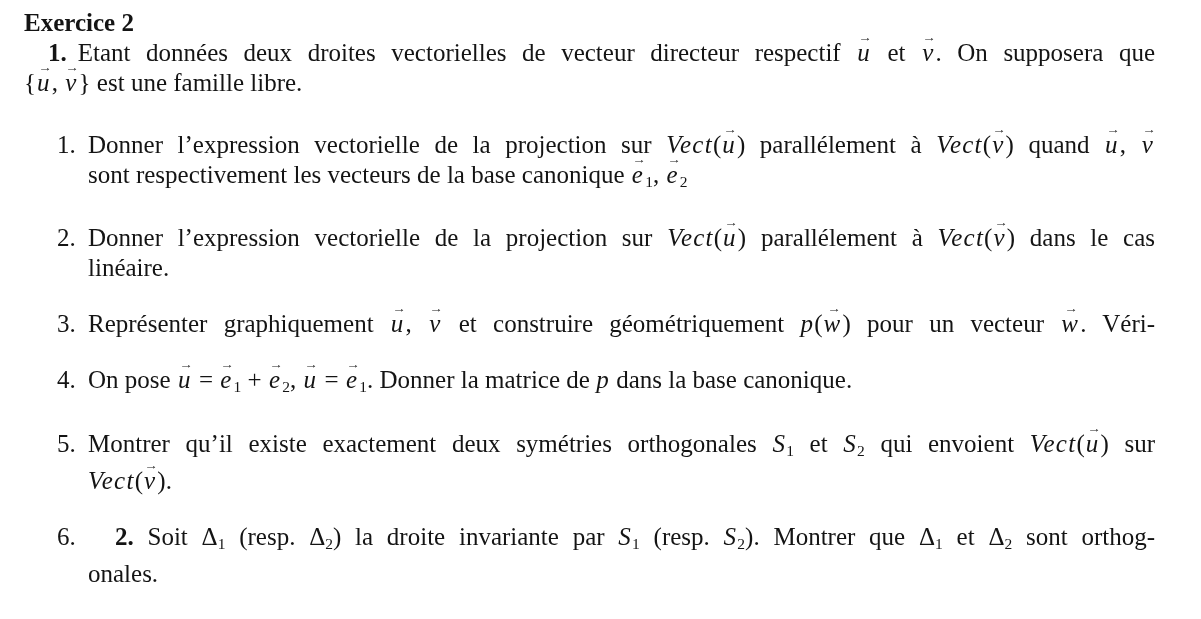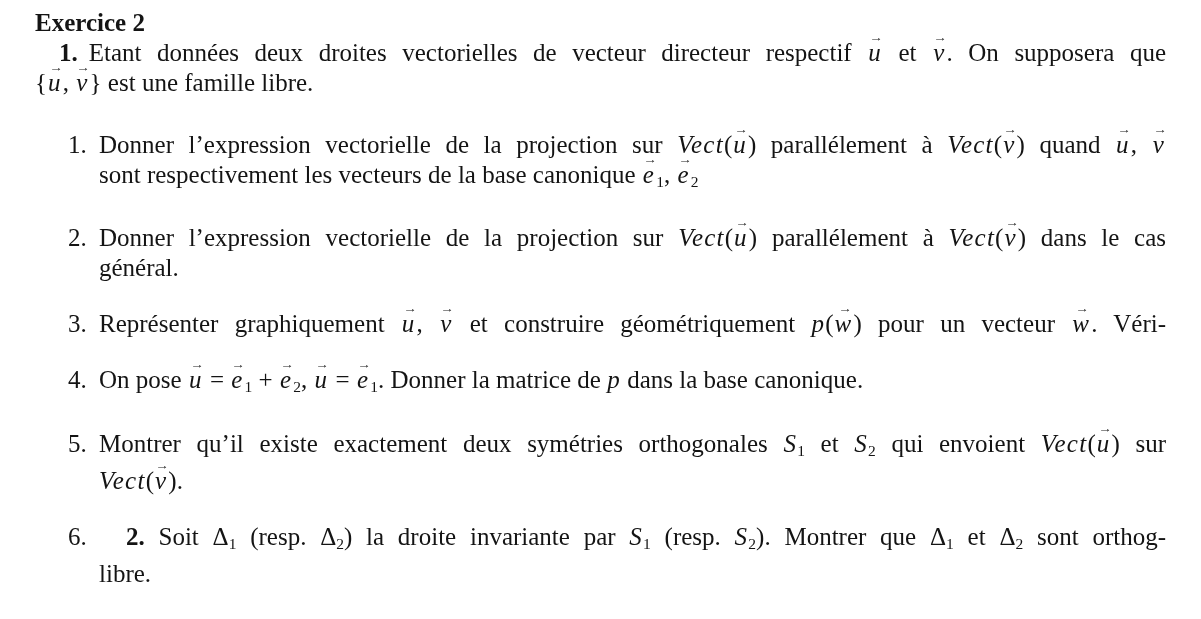--- a/index.html
+++ b/index.html
@@ -6,21 +6,21 @@
   .page {
     position: relative;
     width: 1201px;
     height: 619px;
     box-sizing: border-box;
     background: #ffffff;
     color: #141414;
     font-family: "Liberation Serif", serif;
     font-size: 25px;
     line-height: 30px;
-    padding: 8px 0 0 35px;
+    padding: 8px 0 0 24px;
     overflow: hidden;
   }
   .content { width: 1131px; }
   .heading { font-weight: bold; }
   .line { min-height: 30px; }
   .j { text-align: justify; text-align-last: justify; }
   .indent1 { padding-left: 24px; box-sizing: border-box; }
   .qlist { margin-top: 32px; }
   .item { display: flex; margin-bottom: 26px; }
   .item:last-child { margin-bottom: 0; }
@@ -63,21 +63,21 @@
         <div class="ibody">
           <div class="line j">Donner l’expression vectorielle de la projection sur <span class="mi">Vect</span>(<span class="mseg"><span class="vec"><span class="va">→</span><span class="mi">u</span></span></span>) parallélement à <span class="mi">Vect</span>(<span class="mseg"><span class="vec"><span class="va">→</span><span class="mi">v</span></span></span>) quand <span class="mseg"><span class="vec"><span class="va">→</span><span class="mi">u</span></span></span>, <span class="mseg"><span class="vec"><span class="va">→</span><span class="mi">v</span></span></span></div>
           <div class="line">sont respectivement les vecteurs de la base canonique <span class="mseg"><span class="vec"><span class="va">→</span><span class="mi">e</span></span><span class="msub">1</span></span>, <span class="mseg"><span class="vec"><span class="va">→</span><span class="mi">e</span></span><span class="msub">2</span></span></div>
         </div>
       </div>
 
       <div class="item">
         <div class="num">2.</div>
         <div class="ibody">
           <div class="line j">Donner l’expression vectorielle de la projection sur <span class="mi">Vect</span>(<span class="mseg"><span class="vec"><span class="va">→</span><span class="mi">u</span></span></span>) parallélement à <span class="mi">Vect</span>(<span class="mseg"><span class="vec"><span class="va">→</span><span class="mi">v</span></span></span>) dans le cas</div>
-          <div class="line">général.</div>
+          <div class="line">linéaire.</div>
         </div>
       </div>
 
       <div class="item">
         <div class="num">3.</div>
         <div class="ibody">
           <div class="line j">Représenter graphiquement <span class="mseg"><span class="vec"><span class="va">→</span><span class="mi">u</span></span></span>, <span class="mseg"><span class="vec"><span class="va">→</span><span class="mi">v</span></span></span> et construire géométriquement <span class="mi">p</span>(<span class="mseg"><span class="vec"><span class="va">→</span><span class="mi">w</span></span></span>) pour un vecteur <span class="mseg"><span class="vec"><span class="va">→</span><span class="mi">w</span></span></span>. Véri-</div>
         </div>
       </div>
 
@@ -93,19 +93,19 @@
         <div class="ibody">
           <div class="line j">Montrer qu’il existe exactement deux symétries orthogonales <span class="mseg"><span class="mi">S</span><span class="msub">1</span></span> et <span class="mseg"><span class="mi">S</span><span class="msub">2</span></span> qui envoient <span class="mi">Vect</span>(<span class="mseg"><span class="vec"><span class="va">→</span><span class="mi">u</span></span></span>) sur</div>
           <div class="line"><span class="mi">Vect</span>(<span class="mseg"><span class="vec"><span class="va">→</span><span class="mi">v</span></span></span>).</div>
         </div>
       </div>
 
       <div class="item">
         <div class="num">6.</div>
         <div class="ibody">
           <div class="line j"><span class="sp" style="width: 27px;"></span><b>2.</b> Soit <span class="mseg"><span class="sym">Δ</span><span class="msub">1</span></span> (resp. <span class="mseg"><span class="sym">Δ</span><span class="msub">2</span></span>) la droite invariante par <span class="mseg"><span class="mi">S</span><span class="msub">1</span></span> (resp. <span class="mseg"><span class="mi">S</span><span class="msub">2</span></span>). Montrer que <span class="mseg"><span class="sym">Δ</span><span class="msub">1</span></span> et <span class="mseg"><span class="sym">Δ</span><span class="msub">2</span></span> sont orthog-</div>
-          <div class="line">libre.</div>
+          <div class="line">onales.</div>
         </div>
       </div>
 
     </div>
   </div>
 </div>
 
 </body></html>

